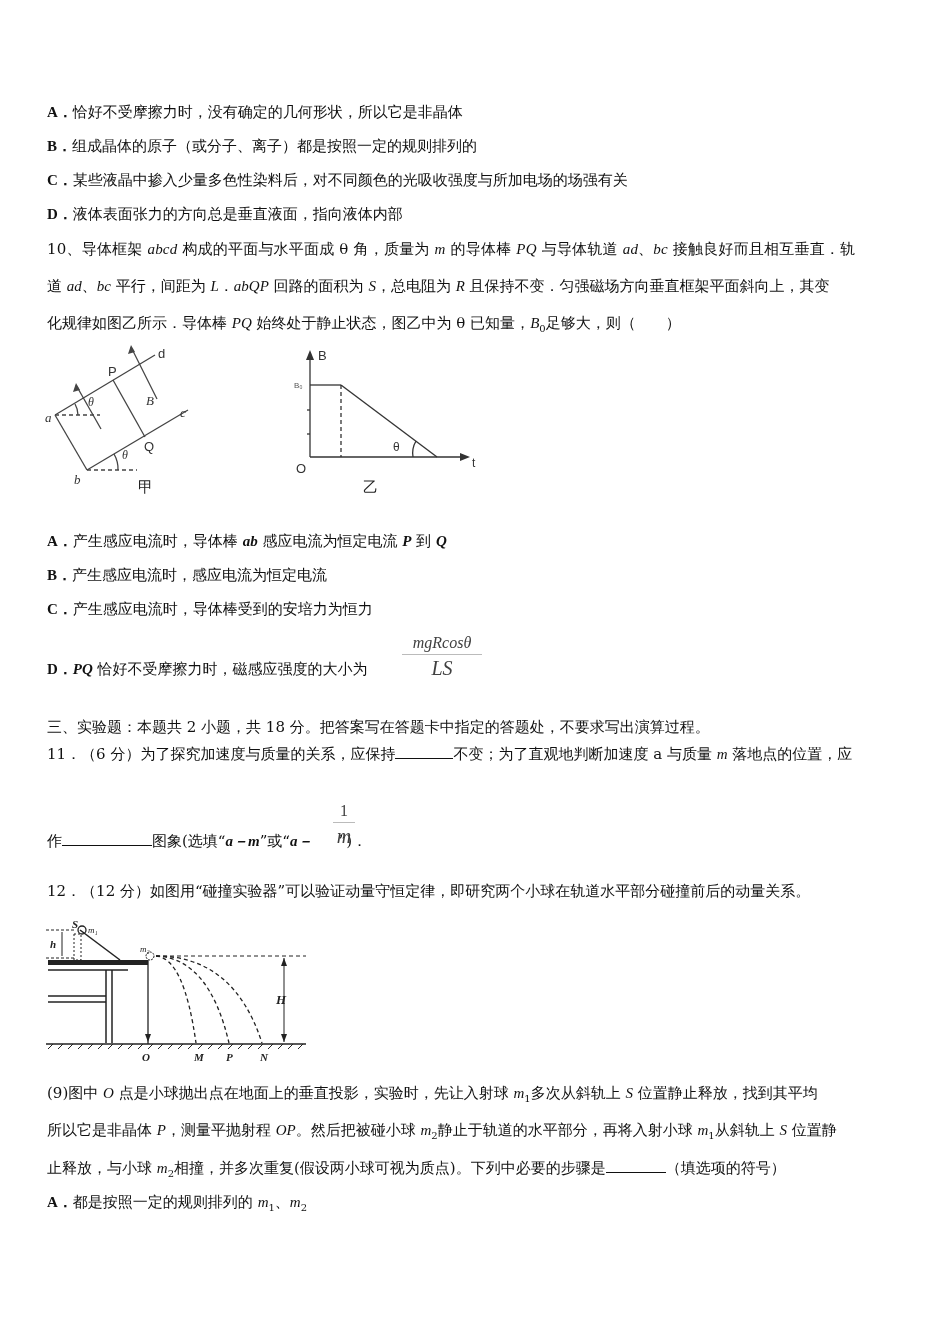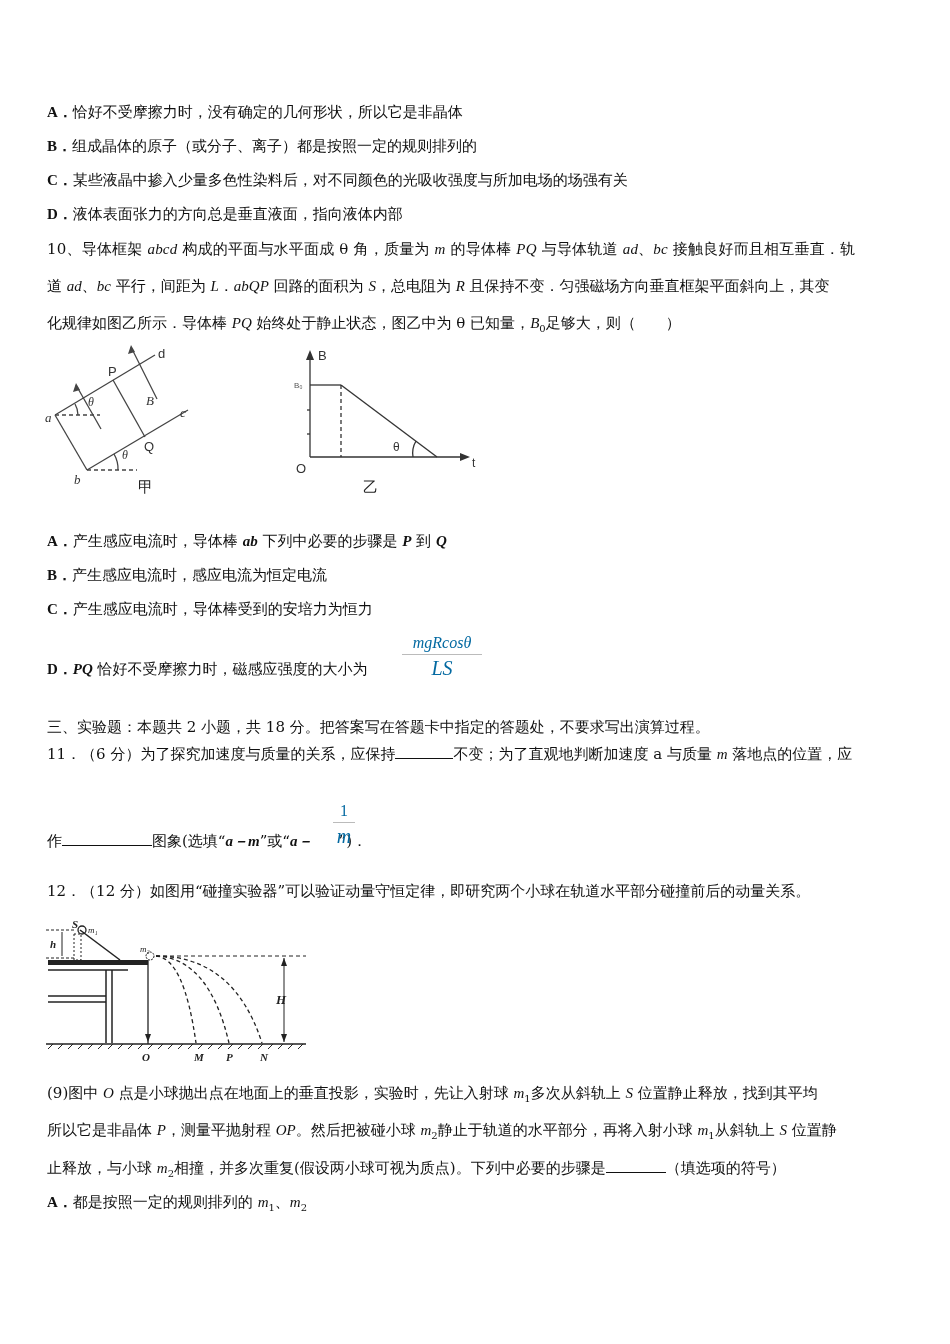--- a/index.html
+++ b/index.html
@@ -6,21 +6,21 @@
   body {
     width: 950px; height: 1344px; position: relative; overflow: hidden;
     font-family: "DejaVu Serif", "Liberation Serif", serif;
     color: #111; font-size: 15px;
   }
   .line { position: absolute; left: 47px; white-space: nowrap; line-height: 20px; font-size: 15px; }
   .opt-letter { font-weight: bold; font-family: "Liberation Serif", serif; }
   i, .it { font-style: italic; font-family: "Liberation Serif", serif; }
   b.it { font-weight: bold; }
   .blank { display: inline-block; border-bottom: 1px solid #111; height: 15px; vertical-align: baseline; }
-  .frac { position: absolute; text-align: center; font-family: "Liberation Serif", serif; font-style: italic; color: #0369a1; }
+  .frac { position: absolute; text-align: center; font-family: "Liberation Serif", serif; font-style: italic; color: #404040; }
   .frac .num { display: block; font-size: 16px; padding: 0 4px; }
   .frac .bar { display: block; border-top: 1px solid #bbb; margin: 2px 0; }
   .frac .den { display: block; font-size: 20px; }
   .fig { position: absolute; }
   .fig svg { display: block; }
   .svgtxt { font-family: "Liberation Sans", sans-serif; }
   .svgserif { font-family: "Liberation Serif", serif; font-style: italic; }
 </style>
 </head>
 <body>
@@ -101,21 +101,21 @@
     <text x="38" y="20" class="svgtxt" font-size="13" fill="#333">B</text>
     <text x="192" y="127" class="svgtxt" font-size="12" fill="#333">t</text>
     <text x="16" y="133" class="svgtxt" font-size="13" fill="#333">O</text>
     <text x="14" y="48" class="svgtxt" font-size="8" fill="#555">B₀</text>
     <text x="113" y="111" class="svgtxt" font-size="12" fill="#333">θ</text>
     <text x="83" y="152" font-size="15" fill="#222">乙</text>
   </svg>
 </div>
 
 <div class="line" style="top:531px">
-  <span class="opt-letter">A．</span><span>产生感应电流时，导体棒 </span><b class="it">ab</b><span> 下列中必要的步骤是 </span><b class="it">P</b><span> 到 </span><b class="it">Q</b>
+  <span class="opt-letter">A．</span><span>产生感应电流时，导体棒 </span><b class="it">ab</b><span> 感应电流为恒定电流 </span><b class="it">P</b><span> 到 </span><b class="it">Q</b>
 </div>
 <div class="line" style="top:565px">
   <span class="opt-letter">B．</span><span>产生感应电流时，感应电流为恒定电流</span>
 </div>
 <div class="line" style="top:599px">
   <span class="opt-letter">C．</span><span>产生感应电流时，导体棒受到的安培力为恒力</span>
 </div>
 <div class="line" style="top:659px">
   <span class="opt-letter">D．</span><b class="it">PQ</b><span> 恰好不受摩擦力时，磁感应强度的大小为</span>
 </div>

